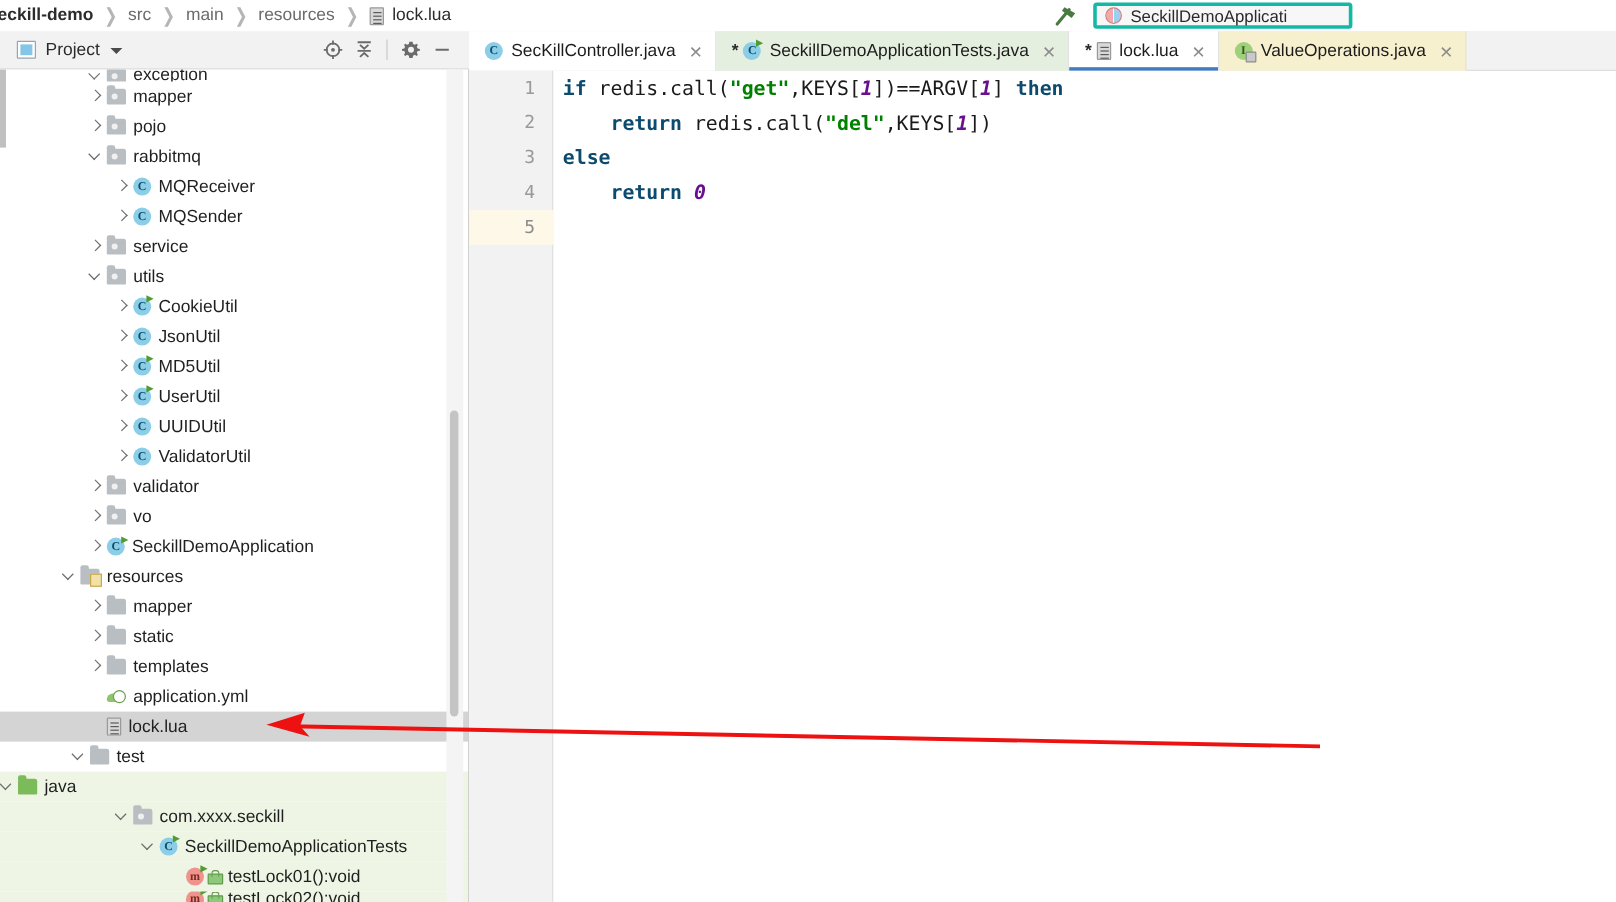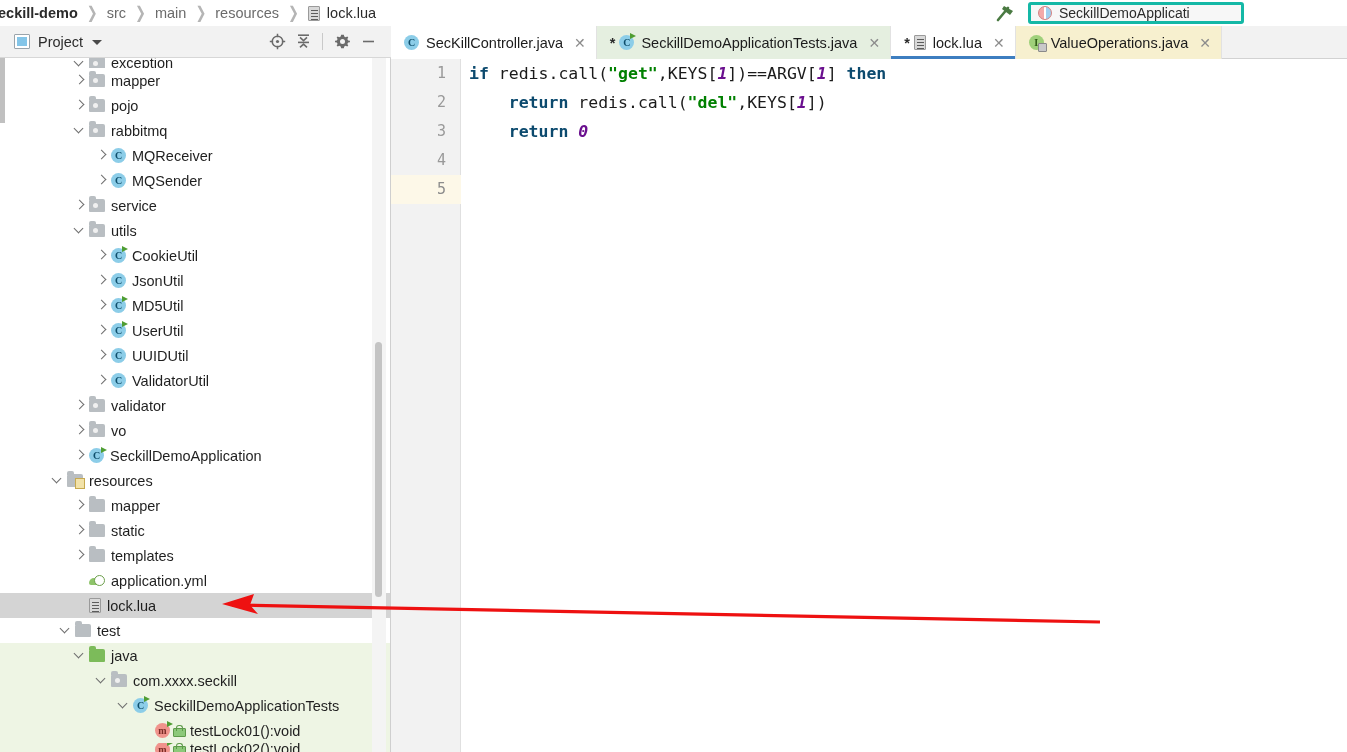--- a/index.html
+++ b/index.html
@@ -6,21 +6,21 @@
   html, body {
     width: 1347px; height: 752px;
     background: #ffffff;
     font-family: "Liberation Sans", sans-serif;
     overflow: hidden;
   }
   .app { position: relative; width: 1347px; height: 752px; }
 
   
   .navbar {
-    position: absolute; left: 0; top: 0; width: 1244px; height: 26px;
+    position: absolute; left: 0; top: 0; width: 1127px; height: 26px;
     background: #ffffff;
     display: flex; align-items: center;
   }
   .crumbs { display: flex; align-items: center; padding-left: 0px; height: 26px; }
   .crumb {
     font-size: 14.5px; color: #2b2b2b; white-space: nowrap;
     padding: 0 2px; line-height: 26px;
   }
   .crumb.proj { font-weight: bold; margin-left: -4px; }
   .crumb.dim { color: #6b6b6b; }
@@ -514,21 +514,21 @@
         <div class="row selected" style="padding-left: 74px;">
           <span class="arrow none"></span>
           <span class="icon-lua"></span>
           <span class="label">lock.lua</span>
         </div>
         <div class="row" style="padding-left: 60px;">
           <span class="arrow down"></span>
           <span class="ic-folder plain2"></span>
           <span class="label">test</span>
         </div>
-        <div class="row testroot" style="padding-left: 74px;">
+        <div class="row testroot" style="">
           <span class="arrow down"></span>
           <span class="ic-folder green"></span>
           <span class="label">java</span>
         </div>
         <div class="row testroot" style="padding-left: 96px;">
           <span class="arrow down"></span>
           <span class="ic-folder pkg"></span>
           <span class="label">com.xxxx.seckill</span>
         </div>
         <div class="row testroot" style="padding-left: 118px;">
@@ -564,20 +564,23 @@
         </div>
     </div>
     <div class="codearea" id="codearea">
         <div class="crow">
           <span class="cline"><span class="kw">if</span><span class="pln"> redis.call(</span><span class="str">"get"</span><span class="pln">,KEYS[</span><span class="num">1</span><span class="pln">])==ARGV[</span><span class="num">1</span><span class="pln">] </span><span class="kw">then</span></span>
         </div>
         <div class="crow">
           <span class="cline"><span class="pln">    </span><span class="kw">return</span><span class="pln"> redis.call(</span><span class="str">"del"</span><span class="pln">,KEYS[</span><span class="num">1</span><span class="pln">])</span></span>
         </div>
         <div class="crow">
+          <span class="cline"><span class="kw">else</span></span>
+        </div>
+        <div class="crow">
           <span class="cline"><span class="pln">    </span><span class="kw">return</span><span class="pln"> </span><span class="num">0</span></span>
         </div>
       </div>
   </div>
 
   <svg class="annot">
     <line x1="1100" y1="622" x2="232" y2="605" stroke="#ee1111" stroke-width="3.2"></line>
     <path d="M222 604 L254 594 L250 605 L258 614 Z" fill="#ee1111"></path>
   </svg>
 

